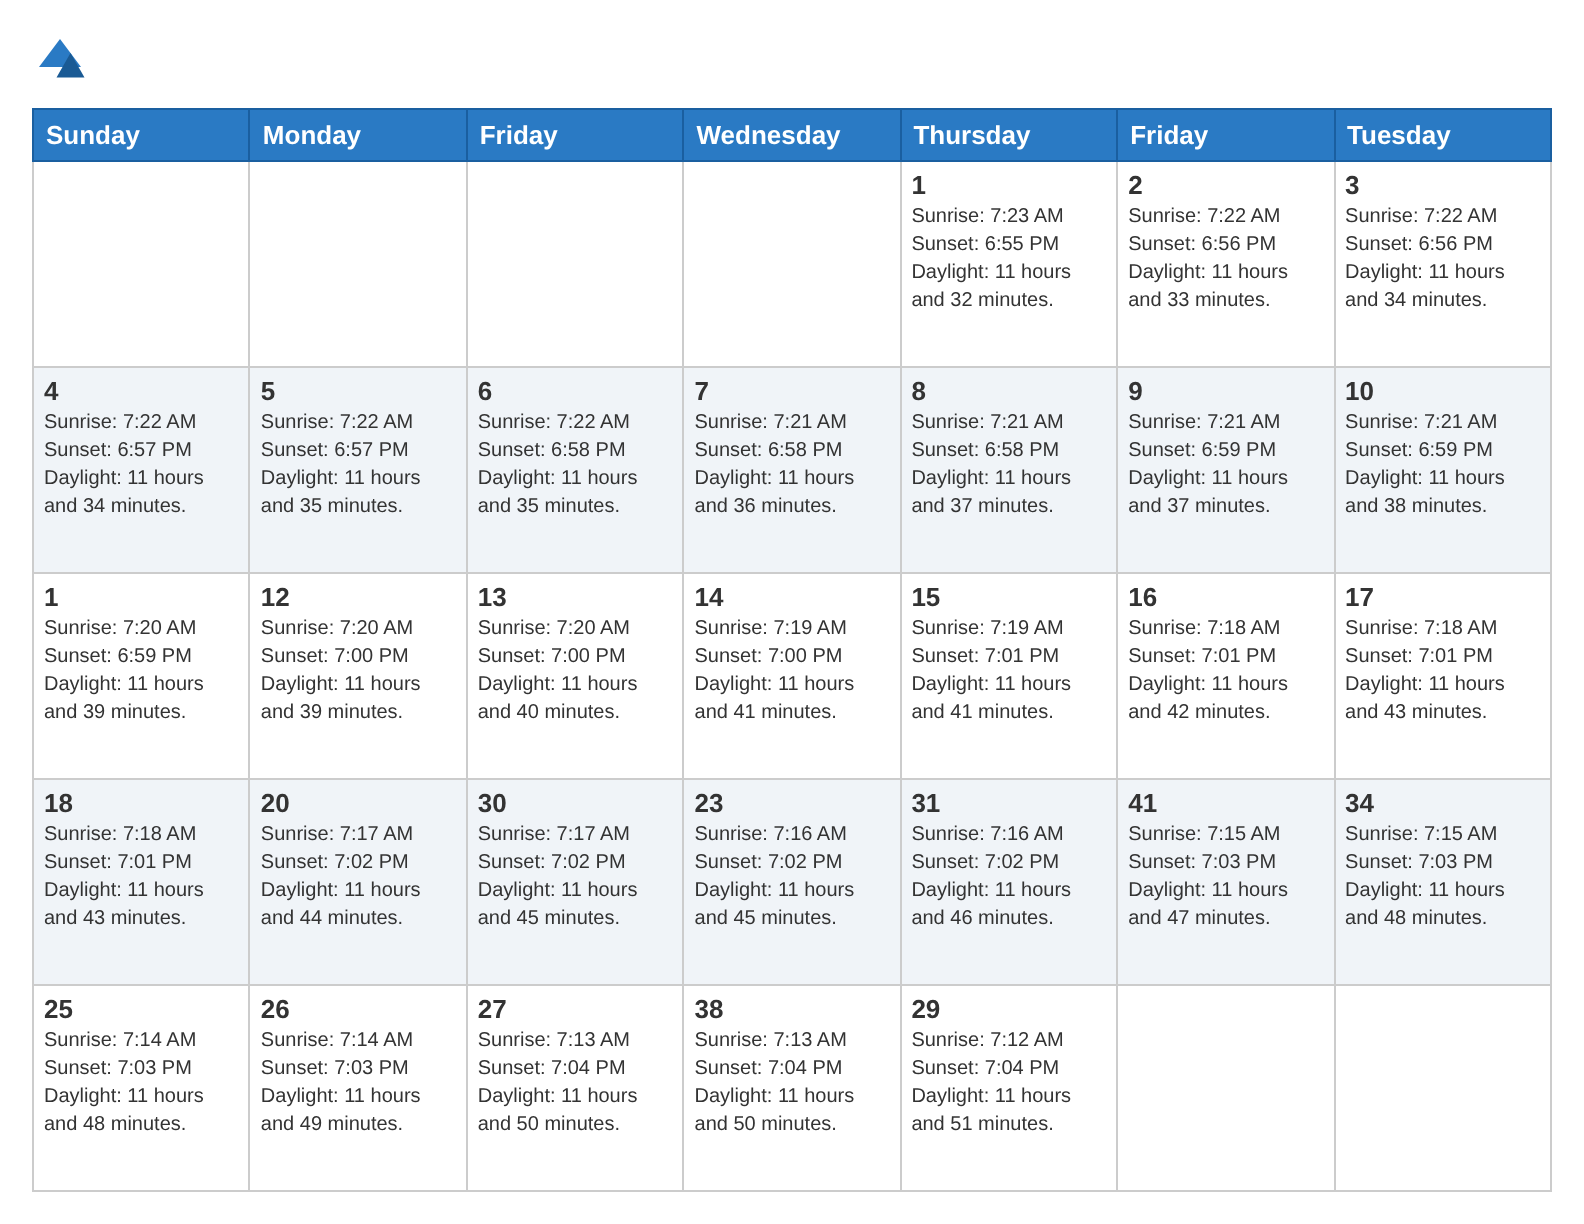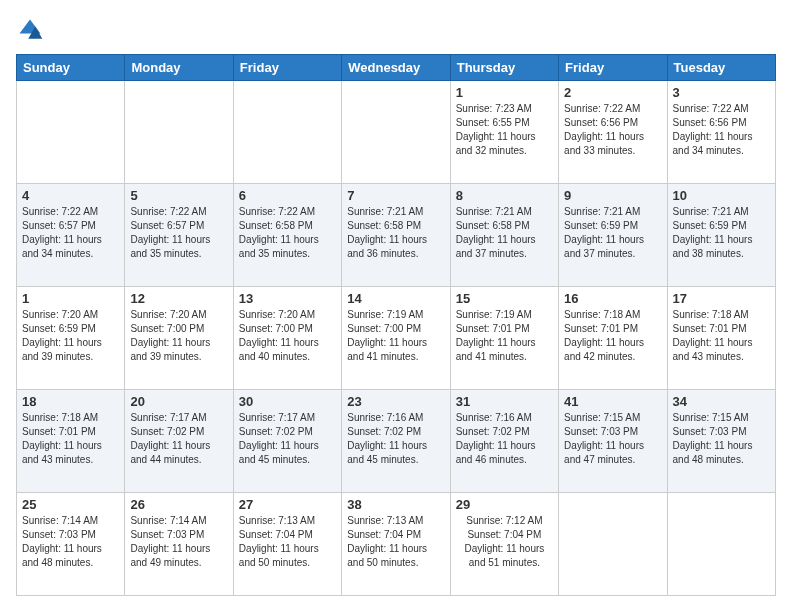--- a/index.html
+++ b/index.html
@@ -331,21 +331,21 @@
           </td>
           <td>
             <span class="day-num">38</span>
             <div class="day-info" style="white-space: pre-line;">Sunrise: 7:13 AM
 Sunset: 7:04 PM
 Daylight: 11 hours
 and 50 minutes.</div>
           </td>
           <td>
             <span class="day-num">29</span>
-            <div class="day-info" style="white-space: pre-line; text-align: center;">Sunrise: 7:12 AM
+            <div class="day-info" style="white-space: pre-line;">Sunrise: 7:12 AM
 Sunset: 7:04 PM
 Daylight: 11 hours
 and 51 minutes.</div>
           </td>
           <td class="empty"></td>
           <td class="empty"></td>
         </tr>
       </tbody>
   </table>
 </div>

